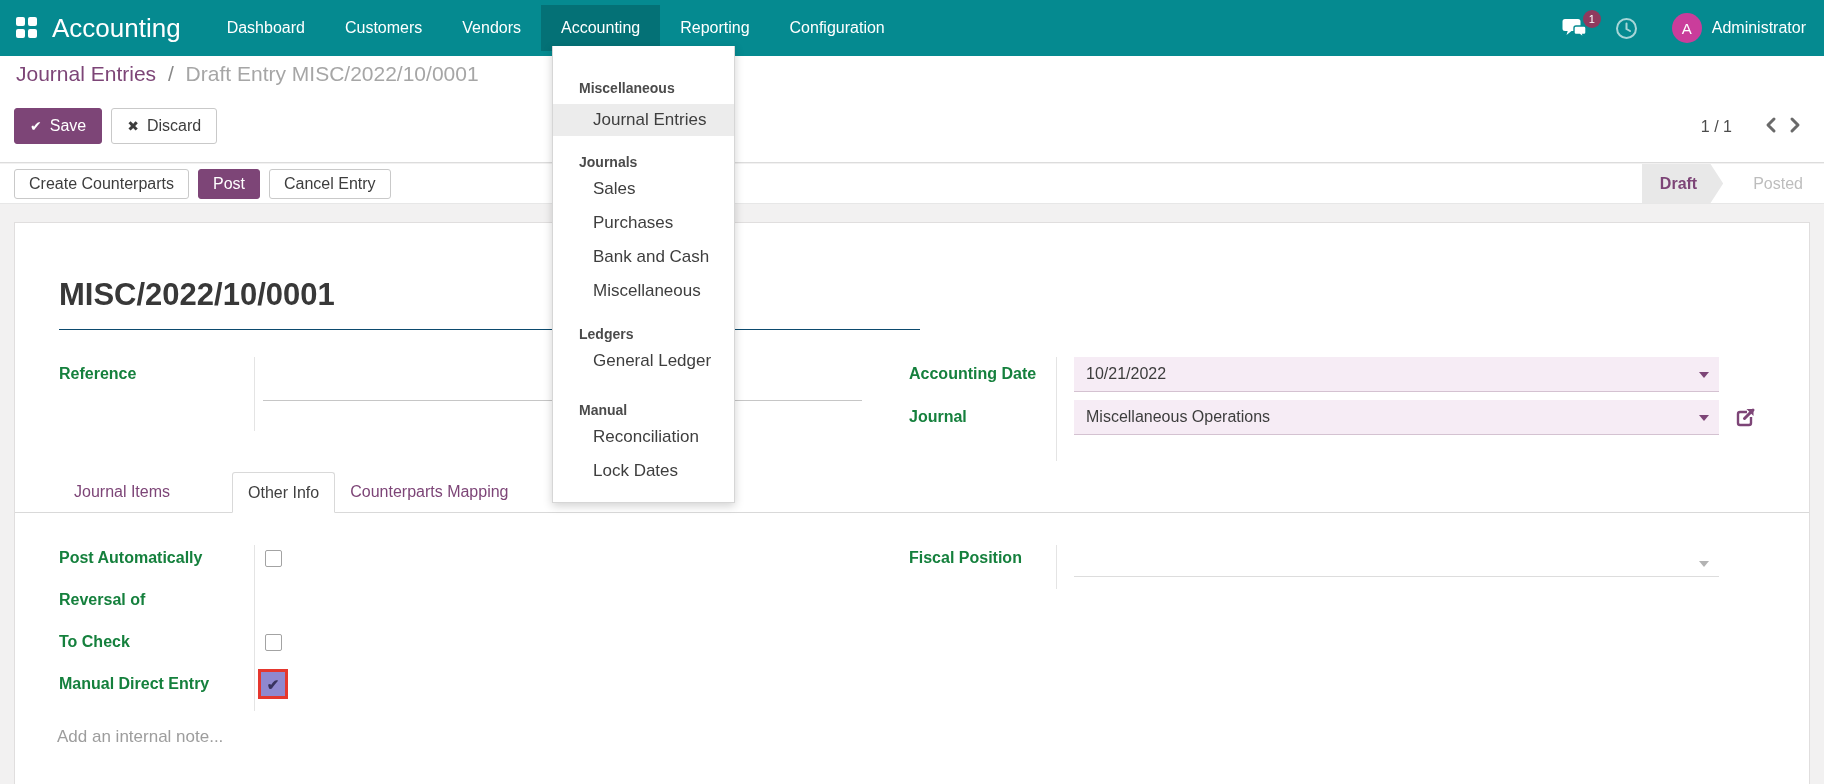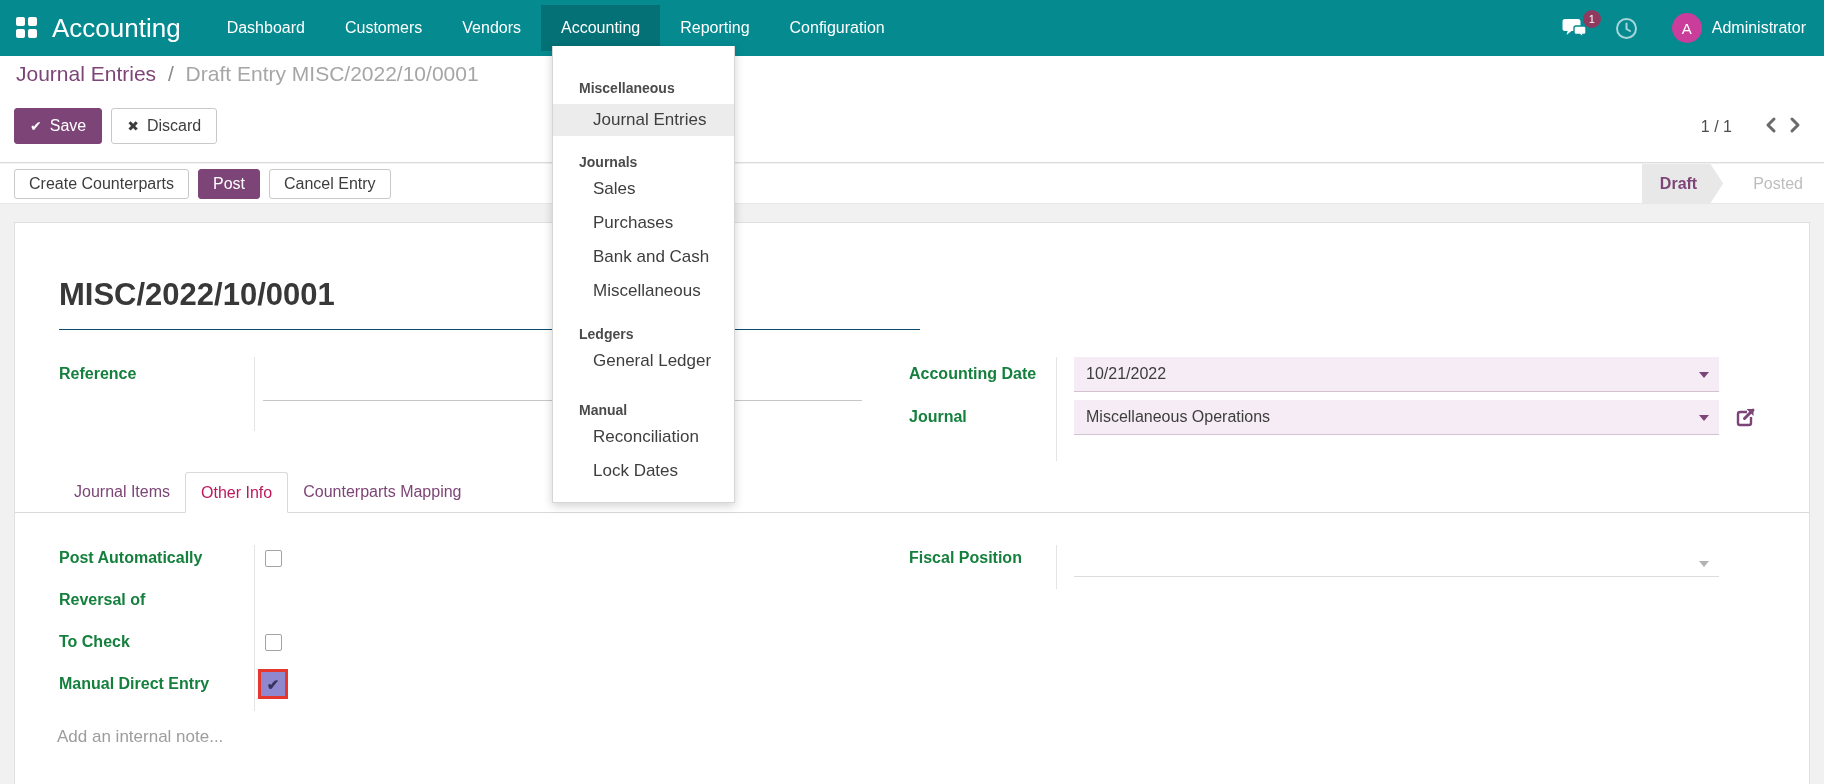--- a/index.html
+++ b/index.html
@@ -73,22 +73,22 @@
   .caret { position:absolute; right:10px; top:50%; margin-top:-2px; width:0; height:0;
            border-left:5px solid transparent; border-right:5px solid transparent;
            border-top:6px solid #7d4577; }
   .caret.gray { border-top-color:#b3b3b3; }
   .ext-link { position:absolute; left:1717px; top:182px; cursor:pointer; display:flex; }
 
   
   .tabbar { position:absolute; left:0; right:0; top:249px; height:41px; border-bottom:1px solid #d9d9d9;
             display:flex; padding-left:44px; }
   .tab { font-size:16px; line-height:40px; padding:0 15px; color:#7d4577; cursor:pointer; white-space:nowrap; }
-  .tab.active { background:#fff; color:#be185d; border:1px solid #d9d9d9; border-bottom:1px solid #fff;
-                border-radius:3px 3px 0 0; margin-bottom:-1px; }
+  .tab.active { background:#fff; color:#404040; border:1px solid #d9d9d9; border-bottom:1px solid #fff;
+                border-radius:3px 3px 0 0; margin-bottom:-1px;margin-left:47px; }
 
   
   .checkbox { position:absolute; width:17px; height:17px; border:1px solid #a3a3a3; border-radius:2px;
               background:#fff; cursor:pointer; }
   .checkbox-hl { position:absolute; left:243px; top:446px; width:30px; height:30px;
                  border:3px solid #e5372e; background:#8f88cf; display:flex; align-items:center;
                  justify-content:center; cursor:pointer; }
   .checkbox-hl .mark { color:#39335f; font-size:15px; font-weight:bold; line-height:1; }
   .note-placeholder { position:absolute; left:42px; top:504px; font-size:17px; color:#9d9d9d; cursor:text; }
 

